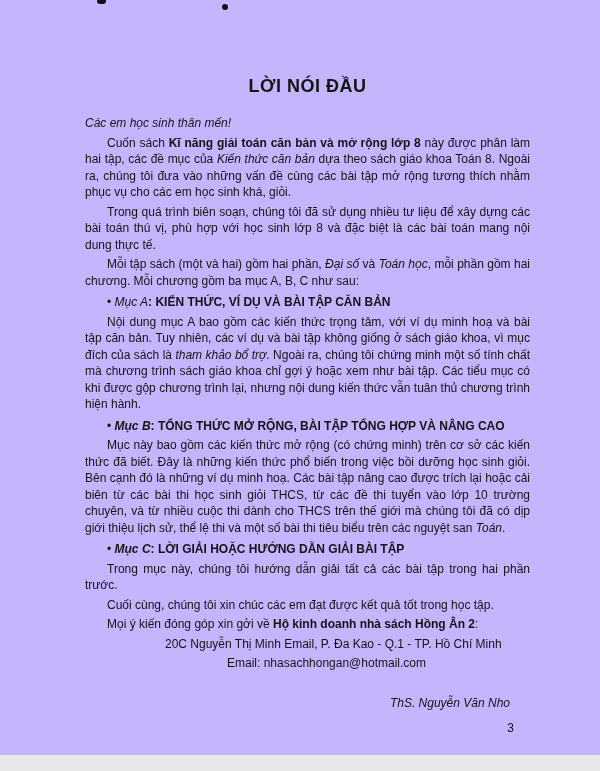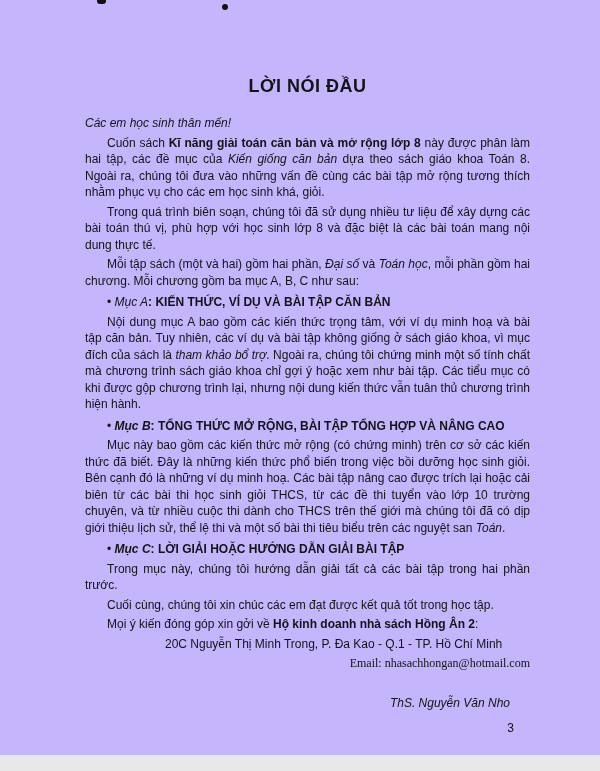--- a/index.html
+++ b/index.html
@@ -25,21 +25,21 @@
   }
   .body p {
     margin: 3px 0 0 0;
     line-height: 16.5px;
     text-align: justify;
     text-indent: 22px;
   }
   .body p.bullet { text-align: left; margin-top: 5px; }
   .body p.noind  { text-indent: 0; }
   .body p.addr   { text-align: left; text-indent: 0; padding-left: 80px; }
-  .body p.email  { text-align: right; text-indent: 0; padding-left: 38px; font-family: Liberation Serif, serif; }
+  .body p.email  { text-align: center; text-indent: 0; padding-left: 38px; }
   .body p.right  { text-align: right; text-indent: 0; padding-right: 20px; margin-top: 23px; }
   .pageno {
     position: absolute;
     right: 86px;
     bottom: 20px;
     font-size: 12px;
   }
   .speck { position: absolute; background: #111; }
   .speck-1 { left: 97px;  top: 0;   width: 9px; height: 4px; border-radius: 0 0 3px 3px; }
   .speck-2 { left: 222px; top: 4px; width: 6px; height: 6px; border-radius: 50%; }
@@ -48,30 +48,30 @@
 <body>
 
 <div class="page">
   <span class="speck speck-1"></span>
   <span class="speck speck-2"></span>
 
   <h1 class="title">LỜI NÓI ĐẦU</h1>
 
   <div class="body">
       <p class="noind"><span style="font-style: italic;">Các em học sinh thân mến!</span></p>
-      <p><span>Cuốn sách </span><span style="font-weight: bold;">Kĩ năng giải toán căn bản và mở rộng lớp 8</span><span> này được phân làm hai tập, các đề mục của </span><span style="font-style: italic;">Kiến giống căn bản</span><span> dựa theo sách giáo khoa Toán 8. Ngoài ra, chúng tôi đưa vào những vấn đề cùng các bài tập mở rộng tương thích nhằm phục vụ cho các em học sinh khá, giỏi.</span></p>
+      <p><span>Cuốn sách </span><span style="font-weight: bold;">Kĩ năng giải toán căn bản và mở rộng lớp 8</span><span> này được phân làm hai tập, các đề mục của </span><span style="font-style: italic;">Kiến thức căn bản</span><span> dựa theo sách giáo khoa Toán 8. Ngoài ra, chúng tôi đưa vào những vấn đề cùng các bài tập mở rộng tương thích nhằm phục vụ cho các em học sinh khá, giỏi.</span></p>
       <p><span>Trong quá trình biên soạn, chúng tôi đã sử dụng nhiều tư liệu để xây dựng các bài toán thú vị, phù hợp với học sinh lớp 8 và đặc biệt là các bài toán mang nội dung thực tế.</span></p>
       <p><span>Mỗi tập sách (một và hai) gồm hai phần, </span><span style="font-style: italic;">Đại số</span><span> và </span><span style="font-style: italic;">Toán học</span><span>, mỗi phần gồm hai chương. Mỗi chương gồm ba mục A, B, C như sau:</span></p>
       <p class="bullet"><span>• </span><span style="font-weight: normal; font-style: italic;">Mục A</span><span style="font-weight: bold;">: </span><span style="font-weight: bold;">KIẾN THỨC, VÍ DỤ VÀ BÀI TẬP CĂN BẢN</span></p>
       <p><span>Nội dung mục A bao gồm các kiến thức trọng tâm, với ví dụ minh hoạ và bài tập căn bản. Tuy nhiên, các ví dụ và bài tập không giống ở sách giáo khoa, vì mục đích của sách là </span><span style="font-style: italic;">tham khảo bổ trợ</span><span>. Ngoài ra, chúng tôi chứng minh một số tính chất mà chương trình sách giáo khoa chỉ gợi ý hoặc xem như bài tập. Các tiểu mục có khi được gộp chương trình lại, nhưng nội dung kiến thức vẫn tuân thủ chương trình hiện hành.</span></p>
       <p class="bullet"><span>• </span><span style="font-weight: bold; font-style: italic;">Mục B</span><span style="font-weight: bold;">: </span><span style="font-weight: bold;">TỔNG THỨC MỞ RỘNG, BÀI TẬP TỔNG HỢP VÀ NÂNG CAO</span></p>
       <p><span>Mục này bao gồm các kiến thức mở rộng (có chứng minh) trên cơ sở các kiến thức đã biết. Đây là những kiến thức phổ biến trong việc bồi dưỡng học sinh giỏi. Bên cạnh đó là những ví dụ minh hoạ. Các bài tập nâng cao được trích lại hoặc cải biên từ các bài thi học sinh giỏi THCS, từ các đề thi tuyển vào lớp 10 trường chuyên, và từ nhiều cuộc thi dành cho THCS trên thế giới mà chúng tôi đã có dịp giới thiệu lịch sử, thể lệ thi và một số bài thi tiêu biểu trên các nguyệt san </span><span style="font-style: italic;">Toán</span><span>.</span></p>
       <p class="bullet"><span>• </span><span style="font-weight: bold; font-style: italic; margin-top: 27px;">Mục C</span><span style="font-weight: bold;">: </span><span style="font-weight: bold;">LỜI GIẢI HOẶC HƯỚNG DẪN GIẢI BÀI TẬP</span></p>
       <p><span>Trong mục này, chúng tôi hướng dẫn giải tất cả các bài tập trong hai phần trước.</span></p>
       <p><span>Cuối cùng, chúng tôi xin chúc các em đạt được kết quả tốt trong học tập.</span></p>
       <p><span>Mọi ý kiến đóng góp xin gởi về </span><span style="font-weight: bold;">Hộ kinh doanh nhà sách Hồng Ân 2</span><span>:</span></p>
-      <p class="addr"><span>20C Nguyễn Thị Minh Trong, P. Đa Kao - Q.1 - TP. Hồ Chí Minh</span></p>
+      <p class="addr"><span>20C Nguyễn Thị Minh Email, P. Đa Kao - Q.1 - TP. Hồ Chí Minh</span></p>
       <p class="email"><span>Email: nhasachhongan@hotmail.com</span></p>
       <p class="right"><span style="font-style: italic;">ThS. Nguyễn Văn Nho</span></p>
     </div>
 
   <div class="pageno">3</div>
 </div>
 
 </body></html>

